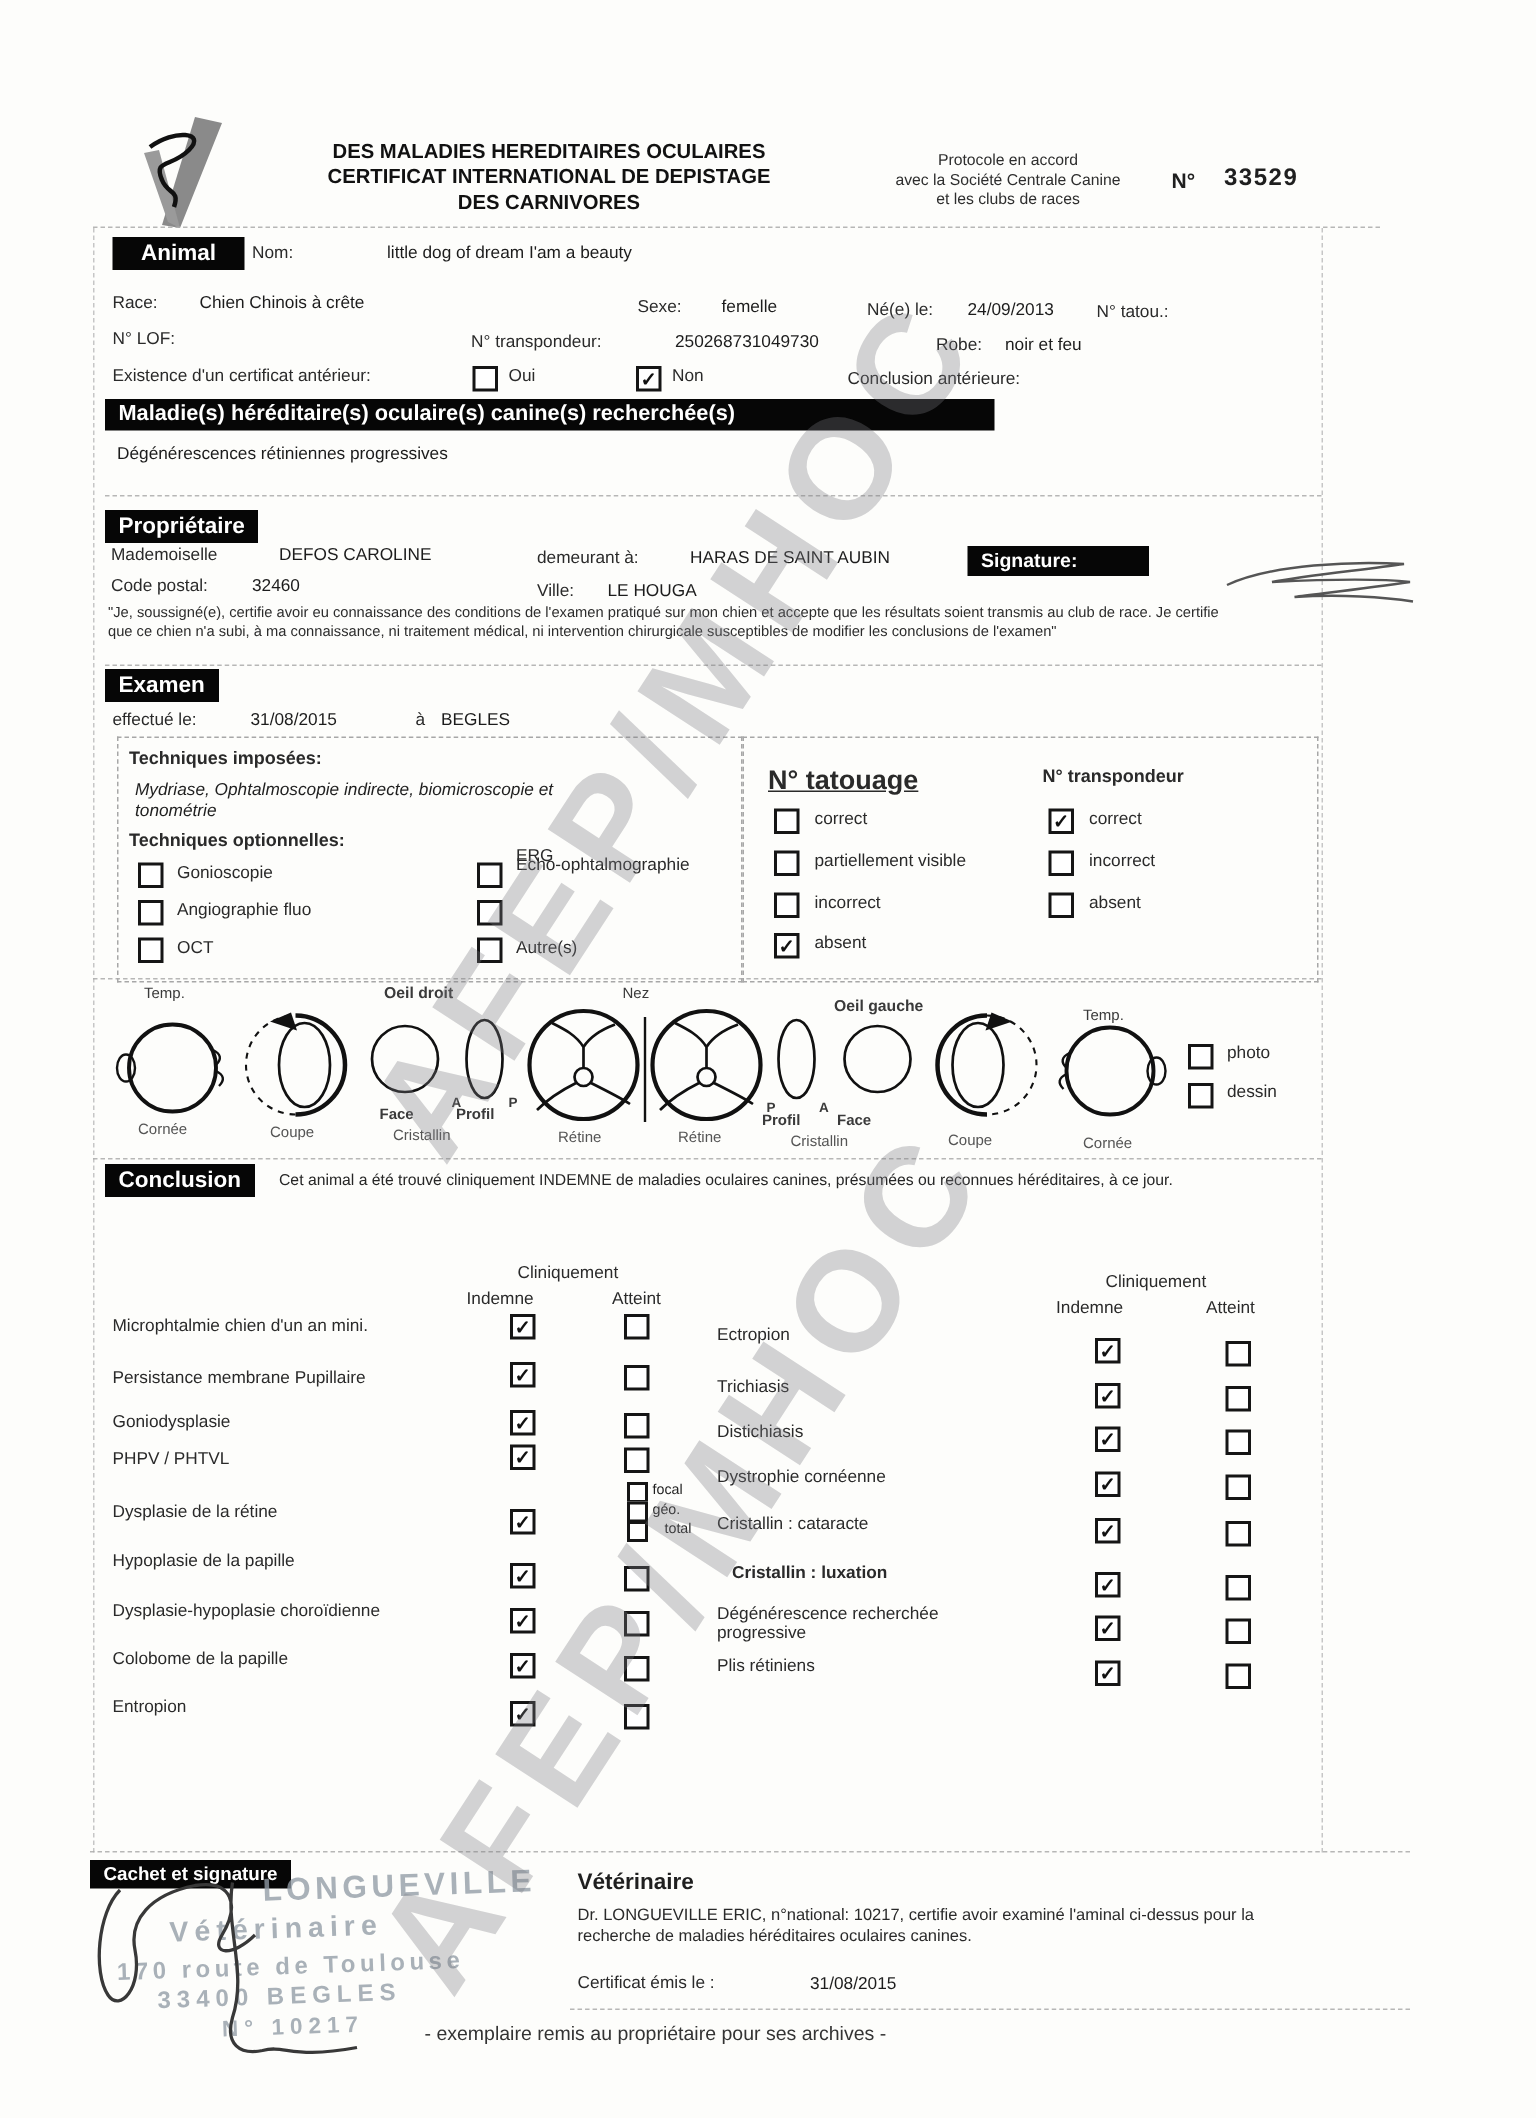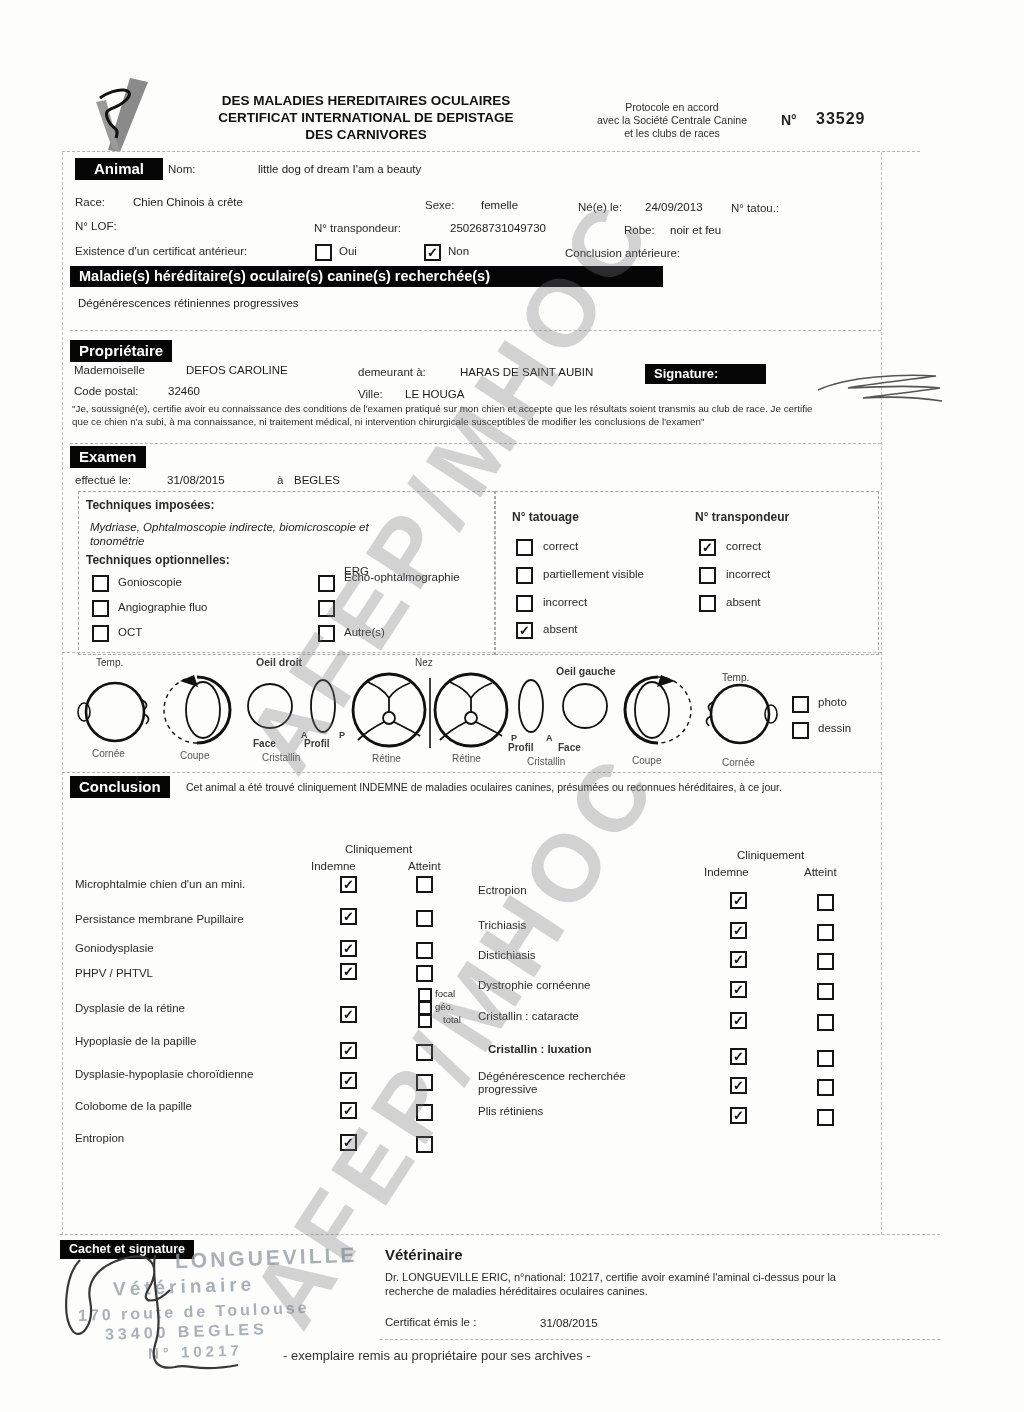--- a/index.html
+++ b/index.html
@@ -121,21 +121,21 @@
   <span class="cb" style="left:92px;top:625px;"></span>
   <span class="abs lbl" style="left:118px;top:626px;">OCT</span>
   <span class="cb" style="left:318px;top:575px;"></span>
   <span class="abs lbl" style="left:344px;top:565px;">ERG</span>
   <span class="cb" style="left:318px;top:600px;"></span>
   <span class="abs lbl" style="left:344px;top:571px;">Echo-ophtalmographie</span>
   <span class="cb" style="left:318px;top:625px;"></span>
   <span class="abs lbl" style="left:344px;top:626px;">Autre(s)</span>
 
   <div class="dbox" style="left:495px;top:491px;width:382px;height:162px;"></div>
-  <span class="abs lbl b" style="left:512px;top:510px;font-size:12px;">N° tatouage</span>
+  <span class="abs lbl b" style="left:512px;top:510px;font-size:18px;text-decoration:underline;">N° tatouage</span>
   <span class="abs lbl b" style="left:695px;top:510px;font-size:12px;">N° transpondeur</span>
 
   <span class="cb" style="left:516px;top:539px;"></span>
   <span class="abs lbl" style="left:543px;top:540px;">correct</span>
   <span class="cb" style="left:516px;top:567px;"></span>
   <span class="abs lbl" style="left:543px;top:568px;">partiellement visible</span>
   <span class="cb" style="left:516px;top:595px;"></span>
   <span class="abs lbl" style="left:543px;top:596px;">incorrect</span>
   <span class="cb" style="left:516px;top:622px;">✓</span>
   <span class="abs lbl" style="left:543px;top:623px;">absent</span>

